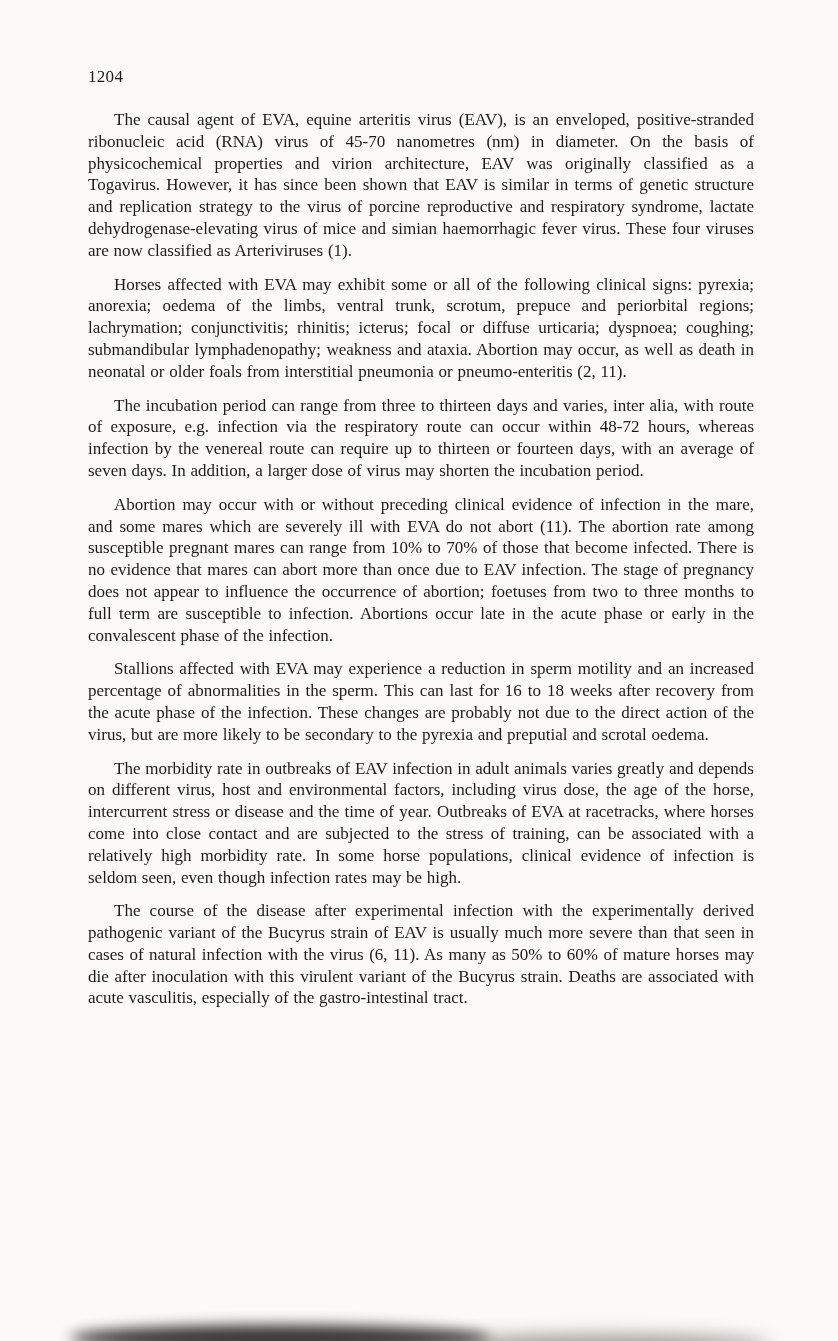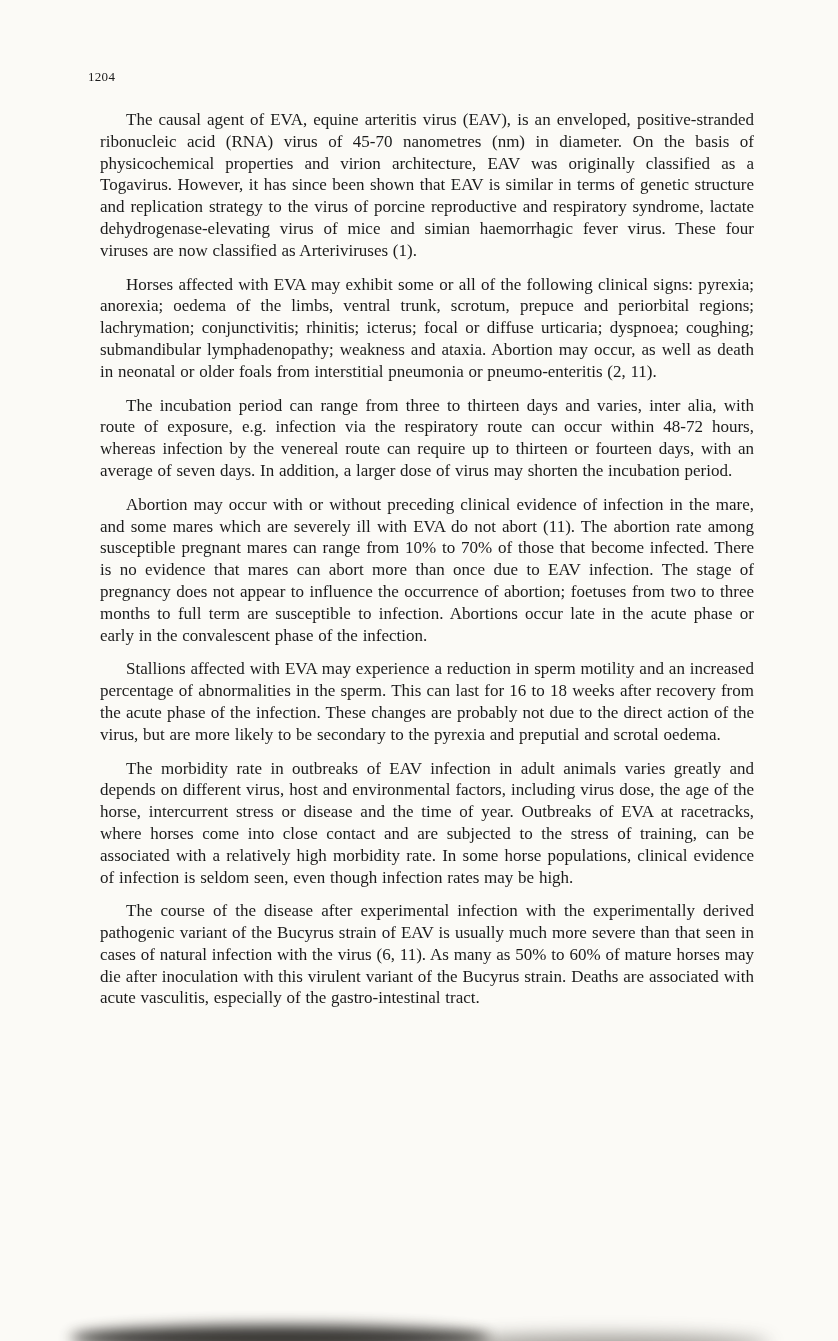--- a/index.html
+++ b/index.html
@@ -17,31 +17,31 @@
     font-family: "Liberation Serif", "DejaVu Serif", serif;
     color: #1b1b1b;
   }
   .content {
     position: absolute;
     top: 66px;
     left: 88px;
     width: 666px;
   }
   .page-number {
-    font-size: 13px;
+    font-size: 17px;
     line-height: 21px;
     margin: 0 0 22px 0;
     letter-spacing: 0.3px;
   }
   .para {
     font-size: 17px;
     line-height: 21.8px;
     text-align: justify;
     text-indent: 26px;
-    margin: 0 0 12px 12px;
+    margin: 0 0 12px 0;
     word-spacing: 0.5px;
   }
   .italic {
   }
   .scan-smudge {
     position: absolute;
     left: 70px;
     bottom: -10px;
     width: 420px;
     height: 26px;

